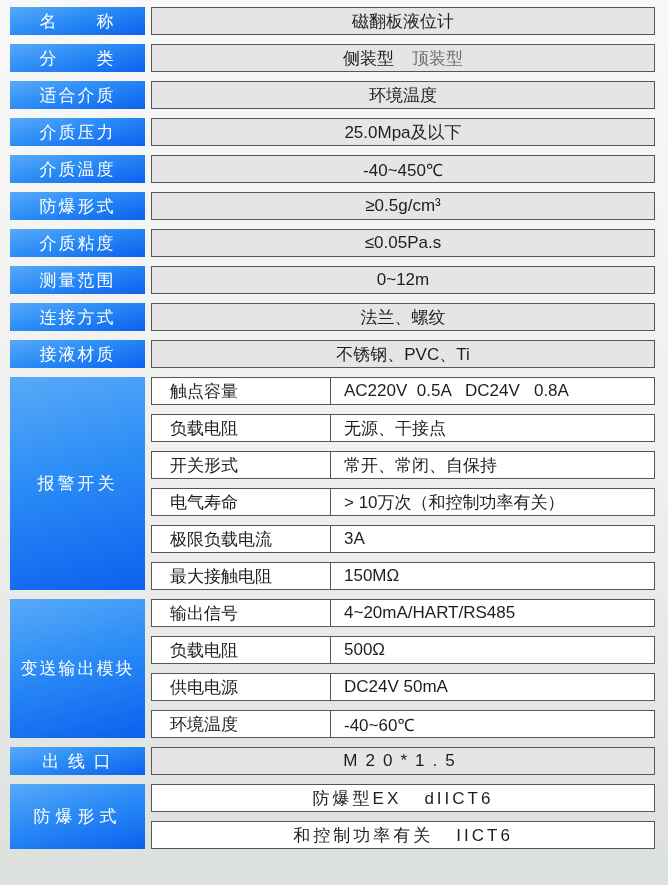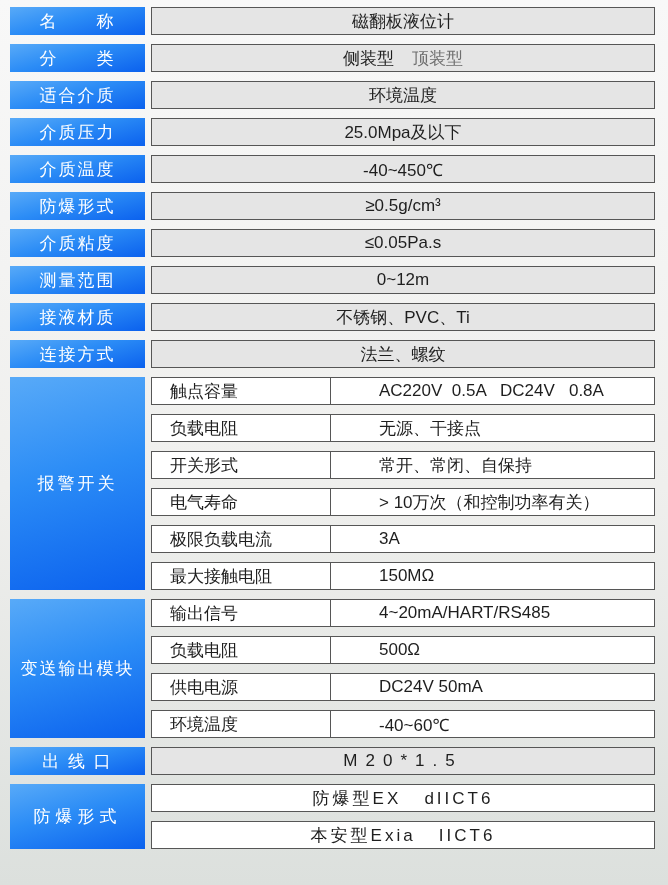--- a/index.html
+++ b/index.html
@@ -60,21 +60,20 @@
   }
   .group-row {
     height: 28px;
     background: #ffffff;
     border: 1px solid #565656;
     box-sizing: border-box;
     display: flex;
     align-items: stretch;
     font-size: 17px;
     color: #1e1e1e;
-    gap: 35px;
   }
   .sub-label {
     width: 179px;
     border-right: 1px solid #565656;
     display: flex;
     align-items: center;
     padding-left: 18px;
     box-sizing: border-box;
     flex-shrink: 0;
   }
@@ -127,26 +126,26 @@
     </div>
     <div class="row">
       <div class="blue label-cell">介质粘度</div>
       <div class="white-cell"><span>≤0.05Pa.s</span></div>
     </div>
     <div class="row">
       <div class="blue label-cell">测量范围</div>
       <div class="white-cell"><span>0~12m</span></div>
     </div>
     <div class="row">
+      <div class="blue label-cell">连接方式</div>
+      <div class="white-cell"><span>法兰、螺纹</span></div>
+    </div>
+    <div class="row">
       <div class="blue label-cell">接液材质</div>
       <div class="white-cell"><span>不锈钢、PVC、Ti</span></div>
-    </div>
-    <div class="row">
-      <div class="blue label-cell">连接方式</div>
-      <div class="white-cell"><span>法兰、螺纹</span></div>
     </div>
     <div class="row">
       <div class="blue label-cell" style="letter-spacing: 3px;">报警开关</div>
       <div class="group-col">
         <div class="group-row">
           <div class="sub-label">触点容量</div>
           <div class="sub-value">AC220V  0.5A   DC24V   0.8A</div>
         </div>
         <div class="group-row">
           <div class="sub-label">负载电阻</div>
@@ -192,16 +191,16 @@
       </div>
     </div>
     <div class="row">
       <div class="blue label-cell">出 线 口</div>
       <div class="white-cell spacing-wide"><span>M20*1.5</span></div>
     </div>
     <div class="row">
       <div class="blue label-cell" style="letter-spacing: 5px;">防爆形式</div>
       <div class="group-col">
         <div class="group-row stack-row spacing-med">防爆型EX   dIICT6</div>
-        <div class="group-row stack-row spacing-med">本安型Exia   IICT6</div>
+        <div class="group-row stack-row spacing-med">和控制功率有关   IICT6</div>
       </div>
     </div>
   </div>
 
 </body></html>

